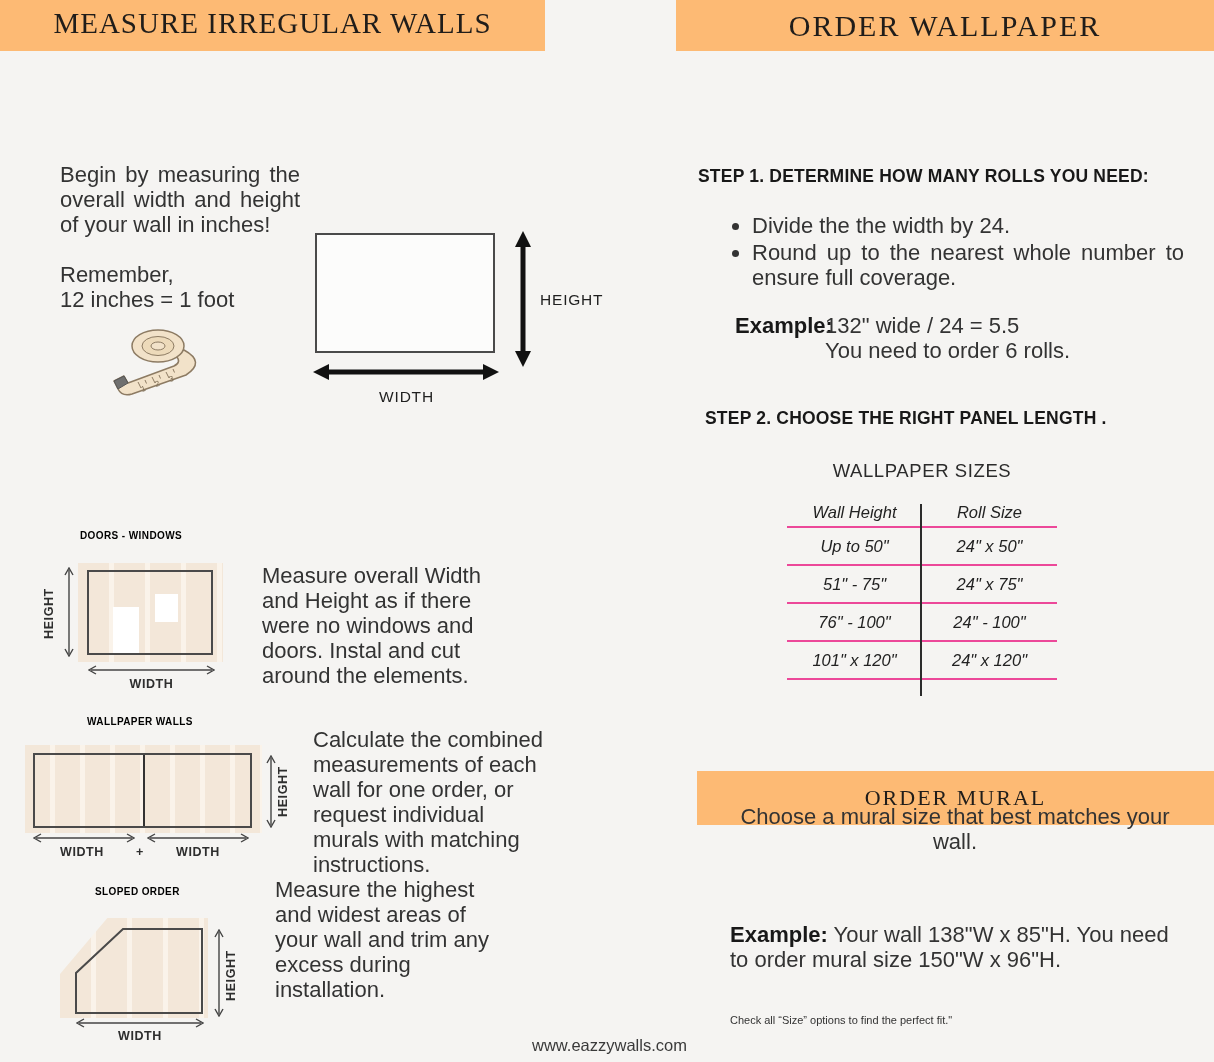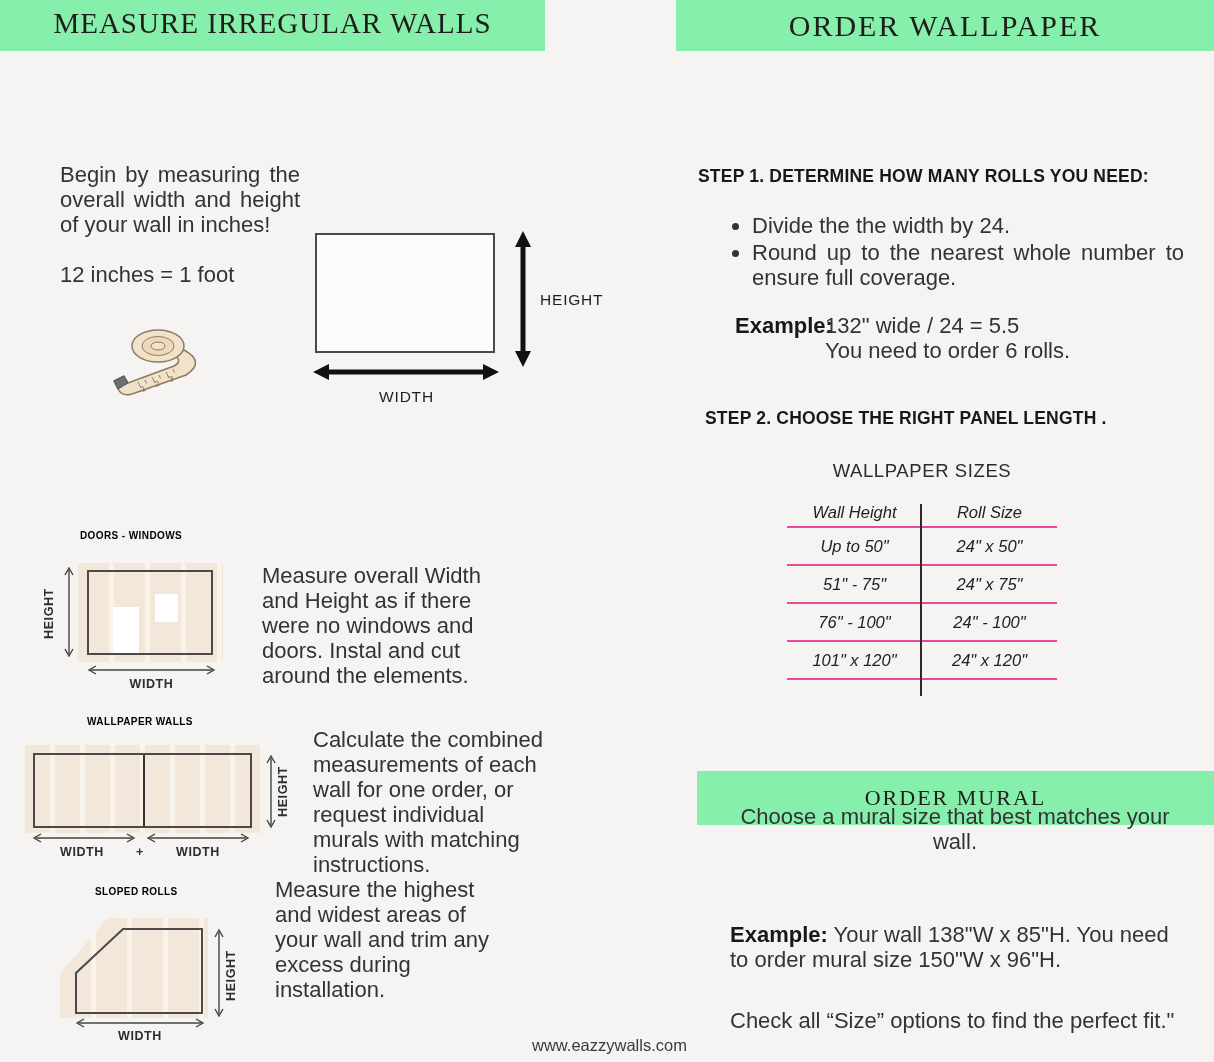--- a/index.html
+++ b/index.html
@@ -8,21 +8,21 @@
     position:relative;
     background:#f5f4f2;
     font-family:"Liberation Sans", sans-serif;
     color:#2f2f2f;
     overflow:hidden;
   }
   .abs { position:absolute; }
 
   
   .banner {
-    background:#86efac;
+    background:#fdba74;
     color:#201d1a;
     font-family:"Liberation Serif", serif;
     text-align:center;
     letter-spacing:2px;
     font-weight:400;
   }
   .banner-measure    { left:0;   top:75;  width:545px; height:51px; line-height:51px; font-size:30px; }
   .banner-irregular  { left:0;   top:450; width:545px; height:47px; line-height:47px; font-size:29px; letter-spacing:1px; }
   .banner-wallpaper  { left:676px; top:75;  width:538px; height:51px; line-height:51px; font-size:30px; }
   .banner-mural      { left:697px; top:771px; width:517px; height:54px; line-height:54px; font-size:22px; }
@@ -106,34 +106,35 @@
   .sizes-table { left:787px; top:498px; width:270px; }
   .t-row  { display:flex; border-bottom:2px solid #ec4899;font-style:italic; }
   .t-head { height:30px; }
   .t-body { height:38px; }
   .t-cell { width:50%; display:flex; align-items:center; justify-content:center;
             font-size:16.5px; color:#222; }
   .t-vline{ position:absolute; left:133px; top:6px; width:2px; height:192px; background:#2b2b2b; }
 
   .mural-intro { left:730px; top:804px; width:450px;text-align:center; }
   .mural-ex    { left:730px; top:922px; width:452px; }
-  .mural-note  { left:730px; top:1008px; width:470px; font-size:22px; }
+  .mural-note  { left:730px; top:1008px; width:470px; font-size:11px; }
 
   .footer { left:532px; top:1036px; font-size:16.5px; color:#3a3a3a; }
 
   ul { list-style-position:outside; padding-left:20px; }
 </style>
 </head>
 <body>
 
 <div class="abs banner banner-measure">MEASURE YOUR WALLS</div>
 
 <p class="abs body-text justify intro-para">Begin by measuring the overall width and height of your wall in inches!</p>
 
 <div class="abs body-text remember-para">
+  <div>Remember,</div>
   <div>12 inches = 1 foot</div>
 </div>
 
 <svg class="abs tape-svg" width="108" height="82" viewBox="0 0 108 82">
   <path d="M76,30 Q98,42 78,55 L24,74 Q14,77 10,69 L6,61 L16,56 L20,63 L66,46 Q74,42 68,36 Z" fill="#f2e2c9" stroke="#8d7b63" stroke-width="1.5" stroke-linejoin="round"></path>
   <g stroke="#8d7b63" stroke-width="1">
     <line x1="30" y1="62" x2="33" y2="68"></line>
     <line x1="44" y1="57" x2="47" y2="63"></line>
     <line x1="58" y1="52" x2="61" y2="58"></line>
     <line x1="37" y1="60" x2="38.5" y2="63.5"></line>
@@ -205,21 +206,21 @@
 <svg class="abs mw-harrow-r" width="102" height="10" viewBox="0 0 102 10">
   <line x1="3" y1="5" x2="99" y2="5" stroke="#444" stroke-width="1.4"></line>
   <polyline points="8,1 1,5 8,9" fill="none" stroke="#444" stroke-width="1.4"></polyline>
   <polyline points="94,1 101,5 94,9" fill="none" stroke="#444" stroke-width="1.4"></polyline>
 </svg>
 <div class="abs dim-label mw-width-l">WIDTH</div>
 <div class="abs dim-label mw-plus">+</div>
 <div class="abs dim-label mw-width-r">WIDTH</div>
 <p class="abs body-text mw-text">Calculate the combined measurements of each wall for one order, or request individual murals with matching instructions.</p>
 
-<div class="abs mini-head sw-head">SLOPED ROLLS</div>
+<div class="abs mini-head sw-head">SLOPED ORDER</div>
 <div class="abs sw-strips"></div>
 <svg class="abs sw-outline" width="140" height="95" viewBox="0 0 140 95">
   <polygon points="53,5 132,5 132,89 6,89 6,49" fill="none" stroke="#4a4a4a" stroke-width="2"></polygon>
 </svg>
 <svg class="abs sw-varrow" width="10" height="88" viewBox="0 0 10 88">
   <line x1="5" y1="3" x2="5" y2="85" stroke="#444" stroke-width="1.4"></line>
   <polyline points="1,8 5,1 9,8" fill="none" stroke="#444" stroke-width="1.4"></polyline>
   <polyline points="1,80 5,87 9,80" fill="none" stroke="#444" stroke-width="1.4"></polyline>
 </svg>
 <div class="abs dim-label vtext sw-height">HEIGHT</div>

